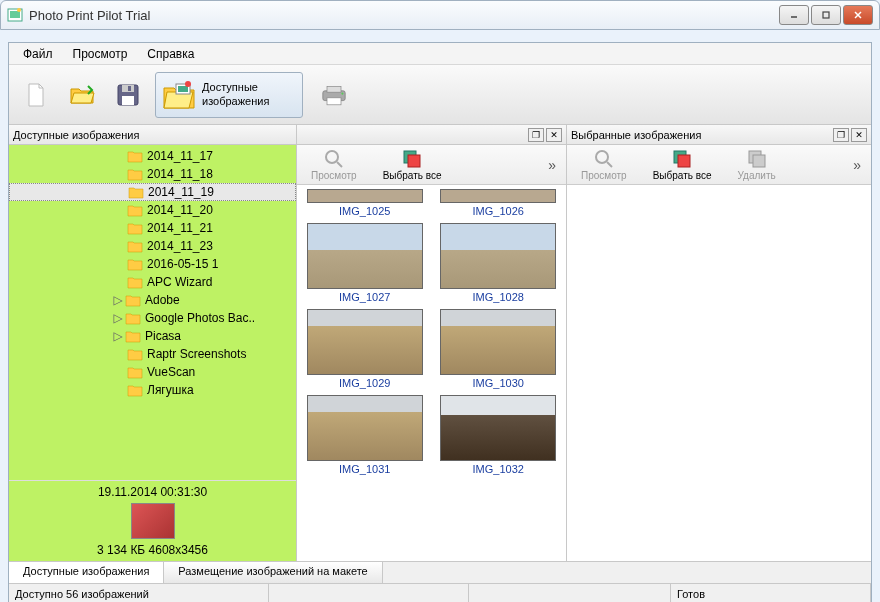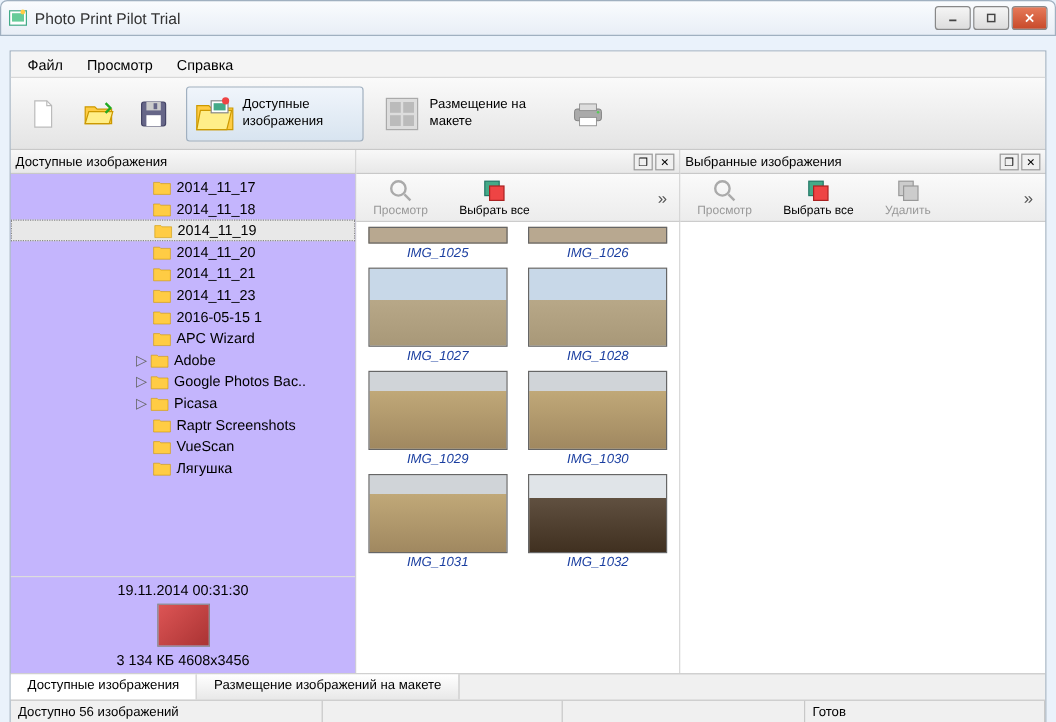--- a/index.html
+++ b/index.html
@@ -33,38 +33,38 @@
     
     .panels { flex: 1; display: flex; min-height: 0; }
     .panel { display: flex; flex-direction: column; border-right: 1px solid #c8c8c8; }
     .panel:last-child { border-right: none; }
     .panel-header { height: 20px; background: linear-gradient(to bottom, #f8f8f8, #e8e8e8); border-bottom: 1px solid #c8c8c8; display: flex; align-items: center; padding: 0 4px; font-size: 11px; }
     .panel-header .ph-title { flex: 1; }
     .ph-btn { width: 16px; height: 14px; border: 1px solid #999; margin-left: 2px; display: flex; align-items: center; justify-content: center; cursor: pointer; font-size: 9px; background: #f0f0f0; }
     
     
     .left-panel { width: 288px; }
-    .tree-container { flex: 1; background: #c4b5fd; overflow: auto; display: flex; flex-direction: column; }
+    .tree-container { flex: 1; background: #bef264; overflow: auto; display: flex; flex-direction: column; }
     .tree { flex: 1; padding: 2px 0; overflow: auto; }
     .tree-item { height: 18px; display: flex; align-items: center; padding-left: 118px; cursor: pointer; white-space: nowrap; }
     .tree-item.hasexp { padding-left: 102px; }
     .tree-item.selected { background: #e8e8e8; border: 1px dotted #888; }
     .tree-item .expander { width: 14px; display: inline-flex; justify-content: center; color: #666; }
     .tree-item .folder-icon { width: 16px; height: 14px; margin-right: 4px; }
     .tree-info { padding: 4px 8px; font-size: 12px; text-align: center; border-top: 1px solid #ddd; }
     .tree-info .thumb { width: 44px; height: 36px; margin: 4px auto; background: linear-gradient(135deg, #d55 0%, #a33 100%); border: 1px solid #888; }
     
     
     .mid-panel { width: 270px; }
     .panel-toolbar { height: 40px; display: flex; align-items: center; justify-content: flex-start; gap: 18px; padding: 2px 10px; background: linear-gradient(to bottom, #fafafa, #ececec); border-bottom: 1px solid #ccc; }
     .pt-btn { display: flex; flex-direction: column; align-items: center; gap: 1px; font-size: 10px; cursor: pointer; padding: 2px 4px; border-radius: 3px; }
     .pt-btn.disabled { color: #999; }
     .pt-btn .picon { width: 20px; height: 20px; }
     .pt-chevron { margin-left: auto; font-size: 14px; color: #555; cursor: pointer; }
-    .thumbs { flex: 1; background: white; overflow: auto; padding: 2px; display: grid; grid-template-columns: 1fr 1fr; gap: 2px; align-content: start; font-style: italic; }
+    .thumbs { flex: 1; background: white; overflow: auto; padding: 2px; display: grid; grid-template-columns: 1fr 1fr; gap: 2px; align-content: start; }
     .thumb-item { display: flex; flex-direction: column; align-items: center; padding: 2px; }
     .thumb-item .timg { width: 116px; height: 66px; border: 1px solid #666; background: #b8a890; position: relative; overflow: hidden; }
     .thumb-item.partial .timg { height: 14px; }
     .thumb-item .tlabel { color: #1a3ea0; font-size: 11px; margin-top: 2px; }
     .timg.sky { background: linear-gradient(to bottom, #c8d8e8 0%, #c8d8e8 40%, #b8a888 40%, #a89878 100%); }
     .timg.wall { background: linear-gradient(to bottom, #d0d4d8 0%, #d0d4d8 25%, #c0a878 25%, #a08860 100%); }
     .timg.dark { background: linear-gradient(to bottom, #e0e4e8 0%, #e0e4e8 30%, #605040 30%, #403020 100%); }
     
     
     .right-panel { flex: 1; }
@@ -148,32 +148,20 @@
         <svg viewBox="0 0 34 34">
             <path d="M2 10h10l2 2h18v18H2z" fill="#fc4" stroke="#c90"></path>
             <path d="M5 14h26l-4 16H2z" fill="#fe8" stroke="#c90"></path>
             <rect x="14" y="6" width="14" height="10" fill="#fff" stroke="#888"></rect>
             <rect x="16" y="8" width="10" height="6" fill="#4a8"></rect>
             <circle cx="26" cy="6" r="3" fill="#e44"></circle>
           </svg>
       </span>
       <span>Доступные изображения</span>
     </div>
-    <div class="tb-bigbtn">
-      <span class="bicon">
-        <svg viewBox="0 0 34 34">
-            <rect x="4" y="4" width="26" height="26" fill="#ddd" stroke="#aaa"></rect>
-            <rect x="7" y="7" width="9" height="9" fill="#bbb"></rect>
-            <rect x="18" y="7" width="9" height="9" fill="#bbb"></rect>
-            <rect x="7" y="18" width="9" height="9" fill="#bbb"></rect>
-            <rect x="18" y="18" width="9" height="9" fill="#bbb"></rect>
-          </svg>
-      </span>
-      <span>Размещение на макете</span>
-    </div>
     <div class="tb-btn" style="width:46px;height:38px">
       <svg viewBox="0 0 40 32">
           <rect x="4" y="10" width="32" height="14" rx="3" fill="#aaa" stroke="#777"></rect>
           <rect x="10" y="4" width="20" height="8" fill="#ddd" stroke="#888"></rect>
           <rect x="10" y="20" width="20" height="10" fill="#fff" stroke="#888"></rect>
           <circle cx="32" cy="14" r="1.5" fill="#5c5"></circle>
         </svg>
     </div>
   </div>
 

